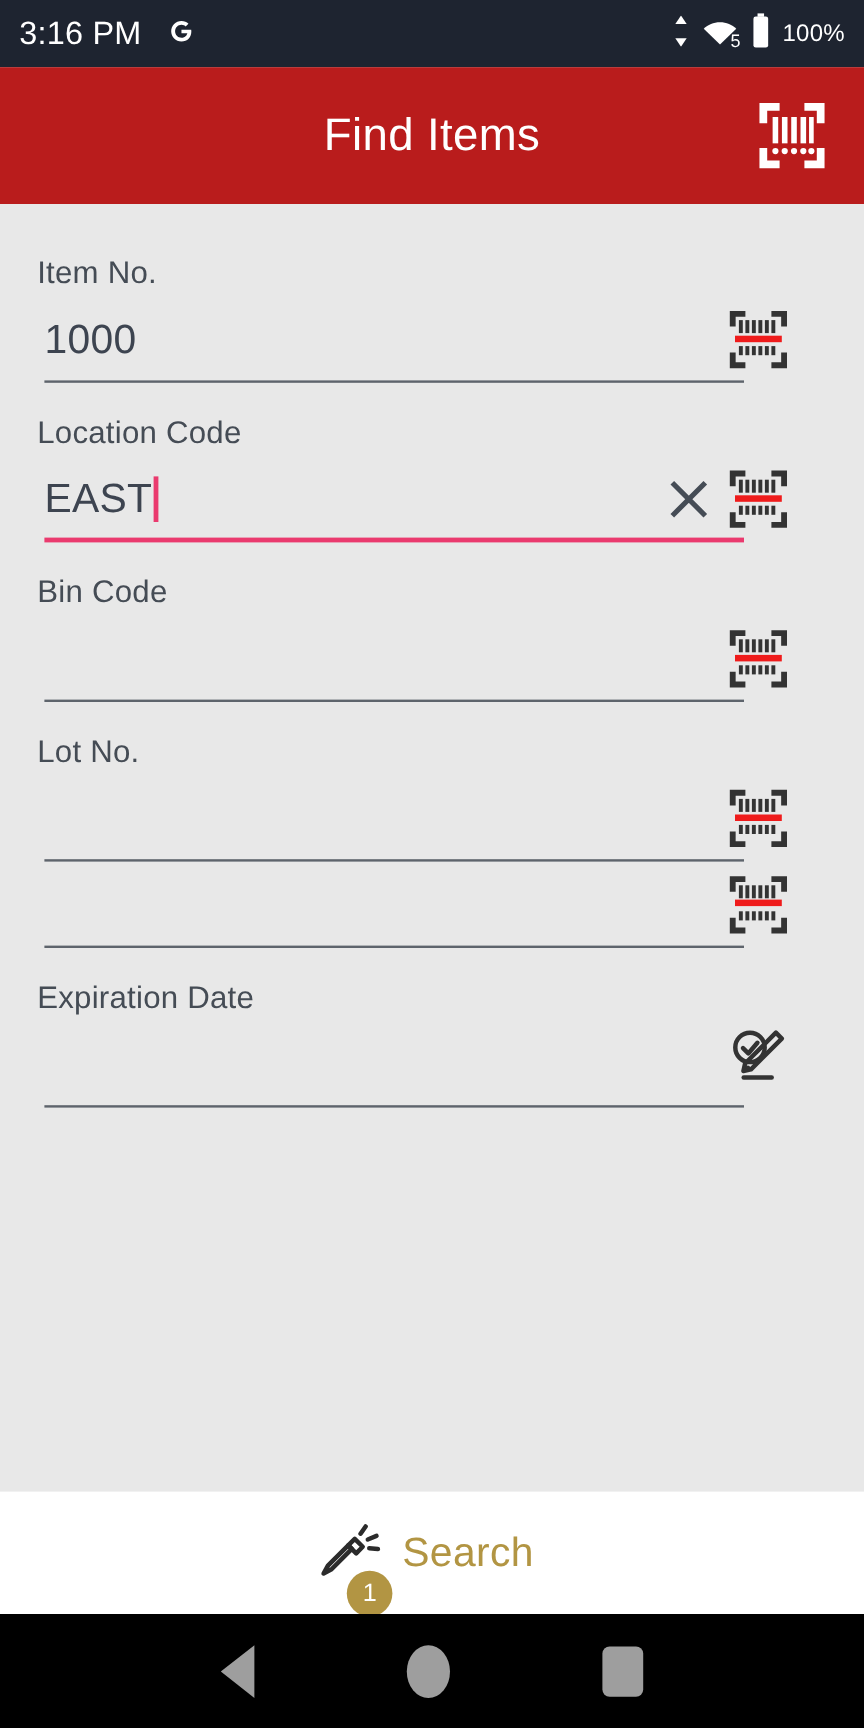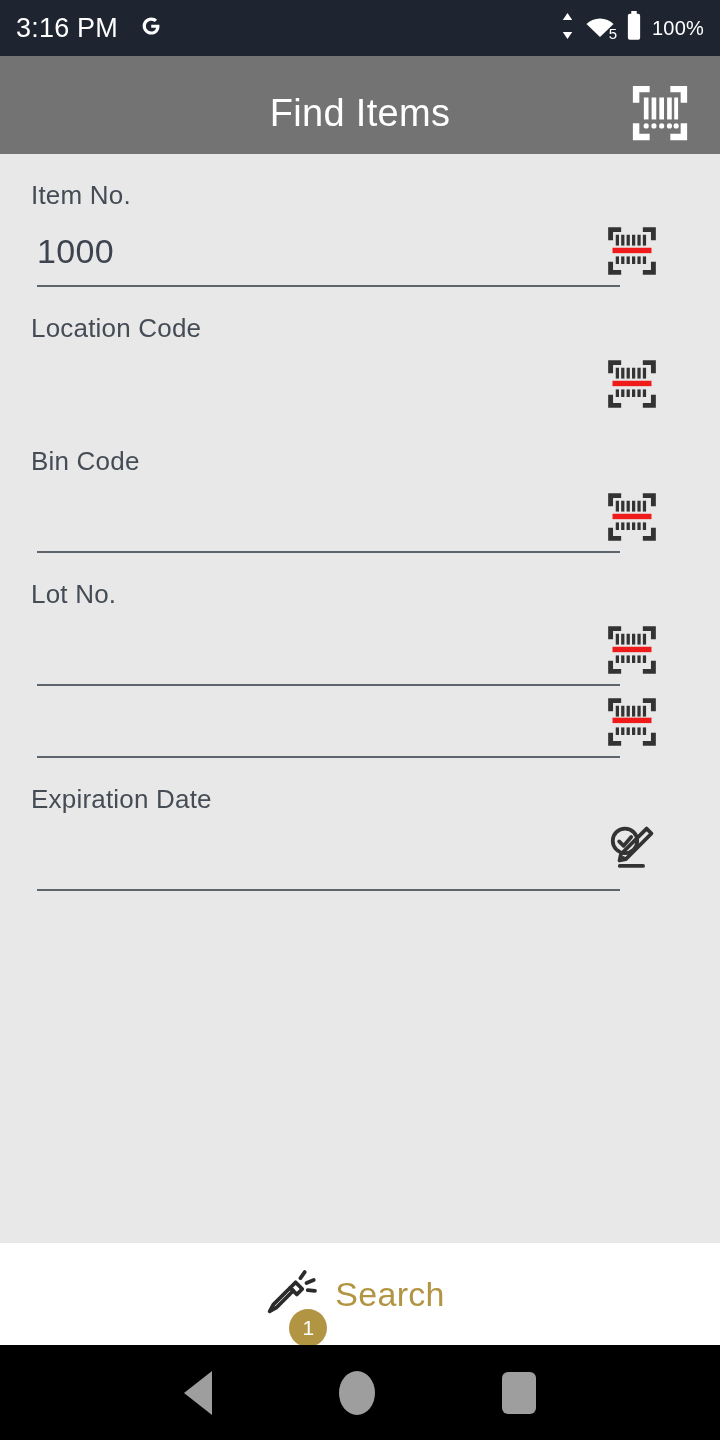--- a/index.html
+++ b/index.html
@@ -20,34 +20,34 @@
   }
   .sb-left { display:flex; align-items:center; gap:20px; }
   .sb-time { font-size:27px; letter-spacing:.2px; }
   .g-icon { display:block; }
   .sb-right { display:flex; align-items:center; gap:9px; }
   .sb-pct { font-size:20px; letter-spacing:.2px; }
 
   
   .appbar {
     position:absolute; top:56px; left:0; width:720px; height:114px;
-    background:#737373;
+    background:#b91c1c;
     display:flex; align-items:center;
   }
   .appbar-title {
     position:absolute; left:0; right:0; text-align:center;
     color:#ffffff; font-size:38px; font-weight:400; letter-spacing:.3px;
   }
   .appbar-scan {
     position:absolute; right:28px; top:50%; transform:translateY(-50%);
     width:64px; height:64px; display:flex; align-items:center; justify-content:center;
   }
 
   
-  .form { position:absolute; top:154px; left:0; width:720px; height:1073px; background:#e8e8e8; }
+  .form { position:absolute; top:186px; left:0; width:720px; height:1073px; background:#e8e8e8; }
   .field { position:relative; padding:0 30px; }
   .field-label {
     font-size:26px; color:#454c55; letter-spacing:.2px;
     padding-top:26px; padding-bottom:4px; padding-left:1px;
   }
   .field-row {
     position:relative;
     display:flex; align-items:flex-end;
     height:72px;
   }
@@ -207,20 +207,30 @@
             </g>
             <rect x="6" y="21" width="36" height="5" fill="#ef1b1b"></rect>
           </svg>
         </div>
       </div>
     </div>
 
     <div class="field">
       <div class="field-label">Location Code</div>
       <div class="field-row">
+        <div class="field-inputwrap">
+          <span class="field-value">EAST</span>
+          <span class="caret"></span>
+          <div class="clear-btn">
+            <svg width="40" height="40" viewBox="0 0 32 32">
+              <path d="M5 5 L27 27 M27 5 L5 27" stroke="#454c55" stroke-width="3.4" stroke-linecap="butt"></path>
+            </svg>
+          </div>
+          <div class="underline focused"></div>
+        </div>
         <div class="field-action">
           <svg width="52" height="52" viewBox="0 0 48 48">
             <g fill="#333333">
               <path d="M2 2h12v4.5H6.5V14H2z"></path>
               <path d="M46 2H34v4.5h7.5V14H46z"></path>
               <path d="M2 46h12v-4.5H6.5V34H2z"></path>
               <path d="M46 46H34v-4.5h7.5V34H46z"></path>
               <rect x="9" y="9" width="3" height="10"></rect>
               <rect x="14" y="9" width="3" height="10"></rect>
               <rect x="19" y="9" width="3" height="10"></rect>

